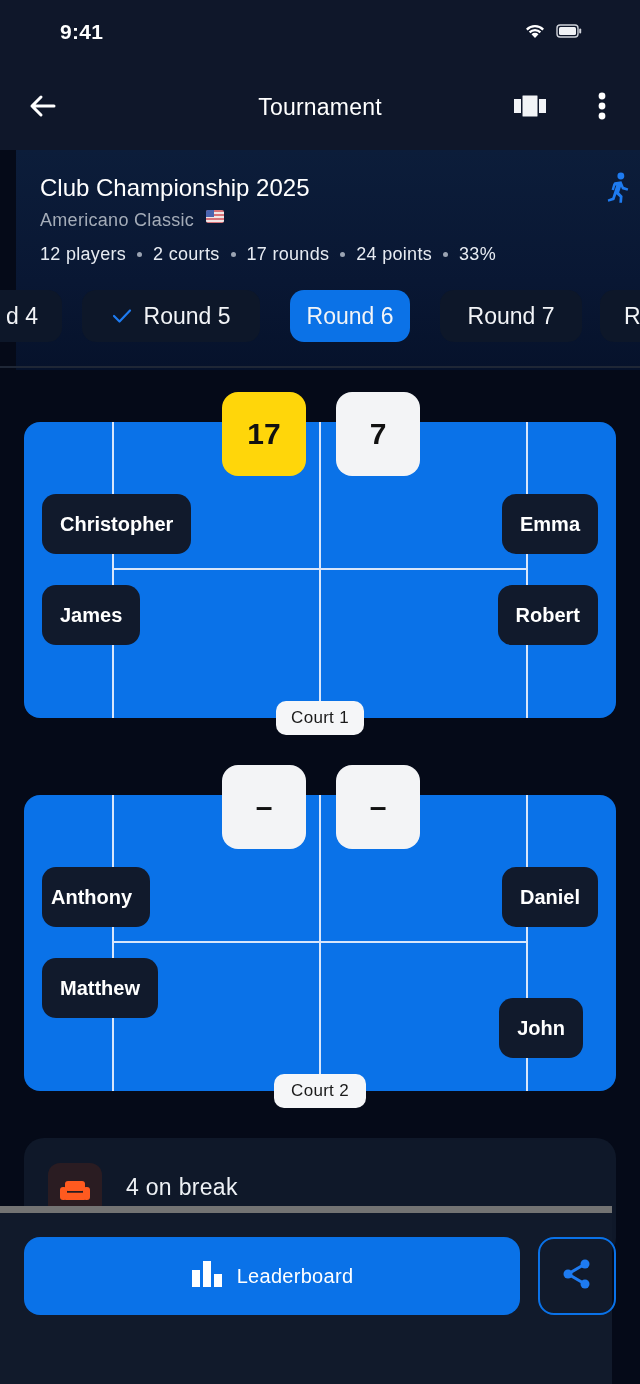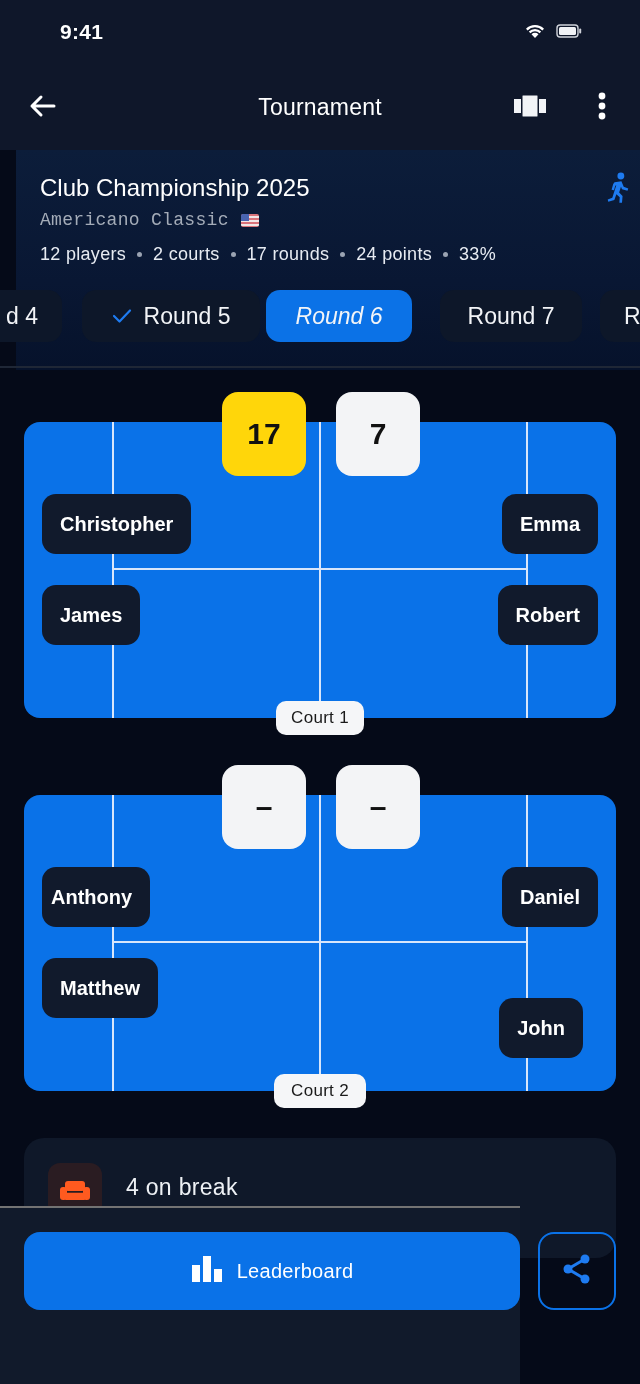--- a/index.html
+++ b/index.html
@@ -29,21 +29,21 @@
     font-size: 23px; font-weight: 500; letter-spacing: 0.2px;
   }
   .view-btn { position: absolute; left: 510px; top: 26px; width: 40px; height: 32px; display:flex; align-items:center; justify-content:center; cursor:pointer; }
   .more-btn { position: absolute; left: 588px; top: 24px; width: 28px; height: 36px; display:flex; align-items:center; justify-content:center; cursor:pointer; }
 
   .header-card {
     position: absolute; top: 150px; left: 16px; width: 640px; height: 220px;
     background: linear-gradient(180deg, #0c1d3a 0%, #091733 60%, #06122b 100%);
   }
   .tour-title { position: absolute; left: 24px; top: 24px; font-size: 24px; font-weight: 500; }
-  .tour-sub { position: absolute; left: 24px; top: 60px; font-size: 18px; color: #a4acb8; display: flex; align-items: center; gap: 12px; letter-spacing: 0.3px; font-family: Liberation Mono, monospace; }
+  .tour-sub { position: absolute; left: 24px; top: 60px; font-size: 18px; color: #a4acb8; display: flex; align-items: flex-start; gap: 12px; letter-spacing: 0.3px; }
   .flag { width: 18px; height: 13px; border-radius: 2px; background:
     repeating-linear-gradient(180deg, #d9737a 0 2px, #f2e6e6 2px 4px); position: relative; overflow: hidden; }
   .flag::before { content: ""; position: absolute; left: 0; top: 0; width: 8px; height: 7px; background: #4a64b0; }
   .tour-stats { position: absolute; left: 24px; top: 94px; font-size: 18px; color: #e7ebf2; display: flex; align-items: center; letter-spacing: 0.3px; }
   .dot { display:inline-block; width: 5px; height: 5px; border-radius: 50%; background: #9aa3b2; margin: 0 11px; }
   .run-icon { position: absolute; left: 588px; top: 22px; width: 28px; height: 32px; cursor: pointer; }
 
   .rounds { position: absolute; top: 290px; left: 0; width: 640px; height: 54px; }
   .round-chip {
     position: absolute; top: 0; height: 52px; border-radius: 14px;
@@ -80,22 +80,22 @@
   }
 
   .break-card {
     position: absolute; left: 24px; top: 1138px; width: 592px; height: 120px;
     background: #0f1829; border-radius: 20px; overflow: hidden;
   }
   .break-icon-wrap { position: absolute; left: 24px; top: 25px; width: 54px; height: 54px; border-radius: 12px; background: #2a1c22; display:flex; align-items:center; justify-content:center; }
   .break-text { position: absolute; left: 102px; top: 36px; font-size: 23px; color: #eef1f5; letter-spacing: 0.3px; }
 
   .bottom-bar {
-    position: absolute; left: 0; top: 1206px; width: 520px; height: 178px;
-    background: #111a2b; border-top: 2px solid #737373;
+    position: absolute; left: 0; top: 1206px; width: 612px; height: 178px;
+    background: #111a2b; border-top: 7px solid #737373;
   }
   .leader-btn {
     position: absolute; left: 24px; top: 24px; width: 496px; height: 78px; border-radius: 16px;
     background: #0a72e8; display:flex; align-items:center; justify-content:center; gap: 14px;
     font-size: 20px; font-weight: 500; cursor: pointer; letter-spacing: 0.3px;
   }
   .share-btn {
     position: absolute; left: 538px; top: 24px; width: 78px; height: 78px; border-radius: 16px;
     border: 2px solid #0a72e8; display:flex; align-items:center; justify-content:center; cursor: pointer;
   }
@@ -182,21 +182,21 @@
     <span>d 4</span>
   </div>
   <div class="round-chip" style="left:82px; width:178px;justify-content:center;">
     <span>
       <svg width="20" height="16" viewBox="0 0 20 16">
           <path d="M2 8 L7.5 13.5 L18 2.5" fill="none" stroke="#1e7bf0" stroke-width="2.2" stroke-linecap="round" stroke-linejoin="round"></path>
         </svg>
     </span>
     <span>Round 5</span>
   </div>
-  <div class="round-chip active" style="left:266px; width:146px;font-style:italic;">
+  <div class="round-chip active" style="left:290px; width:120px;">
     <span>Round 6</span>
   </div>
   <div class="round-chip" style="left:440px; width:142px;">
     <span>Round 7</span>
   </div>
   <div class="round-chip" style="left:600px; width:120px; justify-content:flex-start; padding-left:24px;">
     <span>R</span>
   </div>
 </div>
 <div class="rounds-divider"></div>

